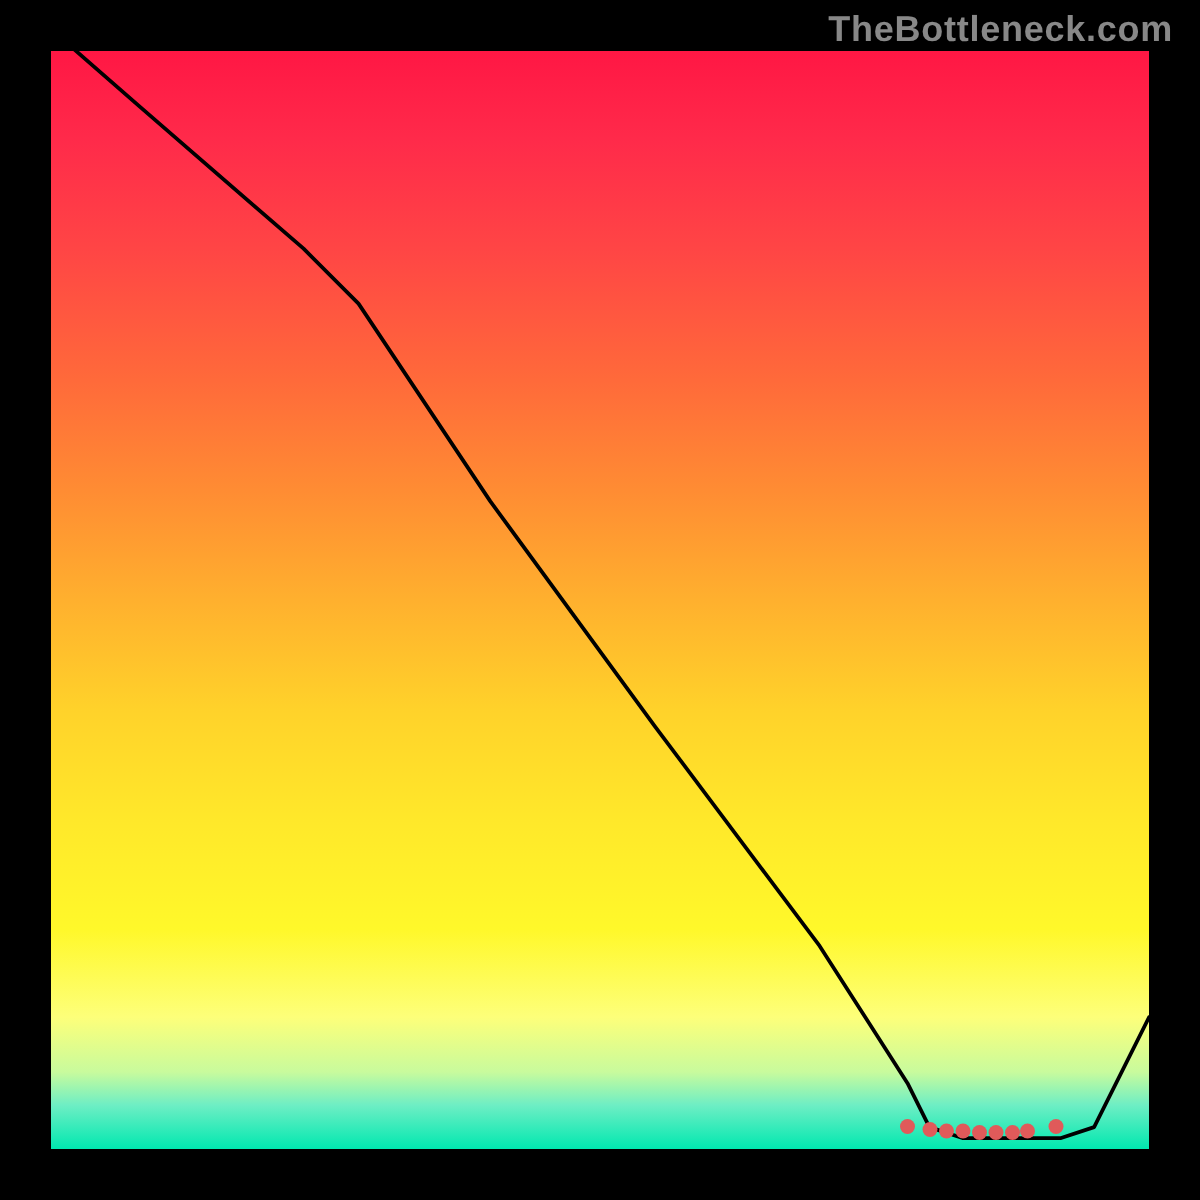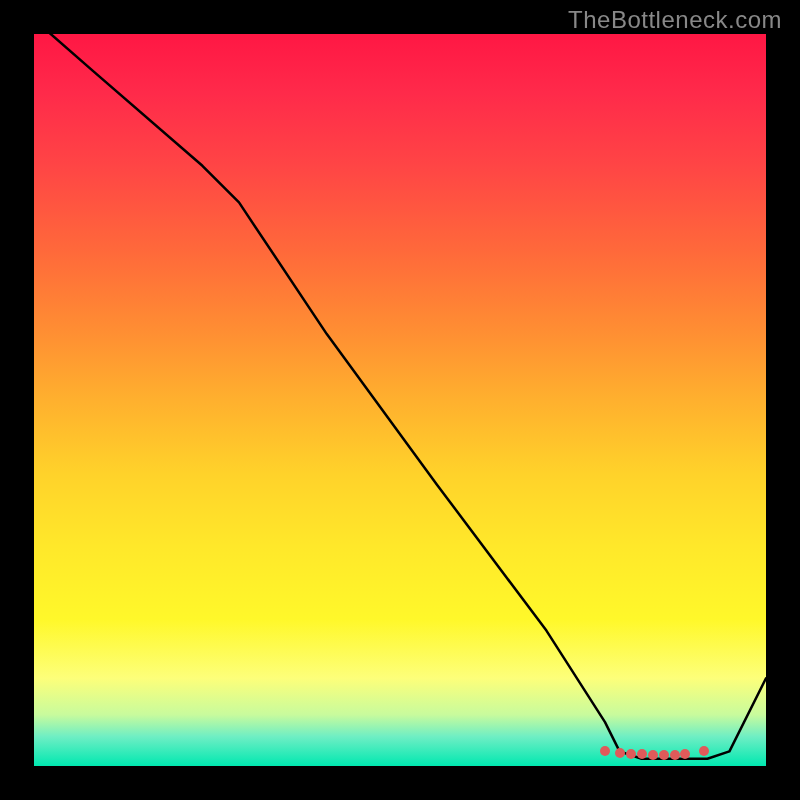--- a/index.html
+++ b/index.html
@@ -16,21 +16,21 @@
     width: 800px;
     height: 800px;
     background: #000;
   }
   .watermark {
     position: absolute;
     top: 6px;
     right: 18px;
     color: #888;
     font-size: 24px;
-    font-weight: 400;
+    font-weight: 700;
     z-index: 10;
     letter-spacing: 0.5px;
   }
   .plot-area {
     position: absolute;
     left: 34px;
     top: 34px;
     width: 732px;
     height: 732px;
     background: linear-gradient(to bottom,

